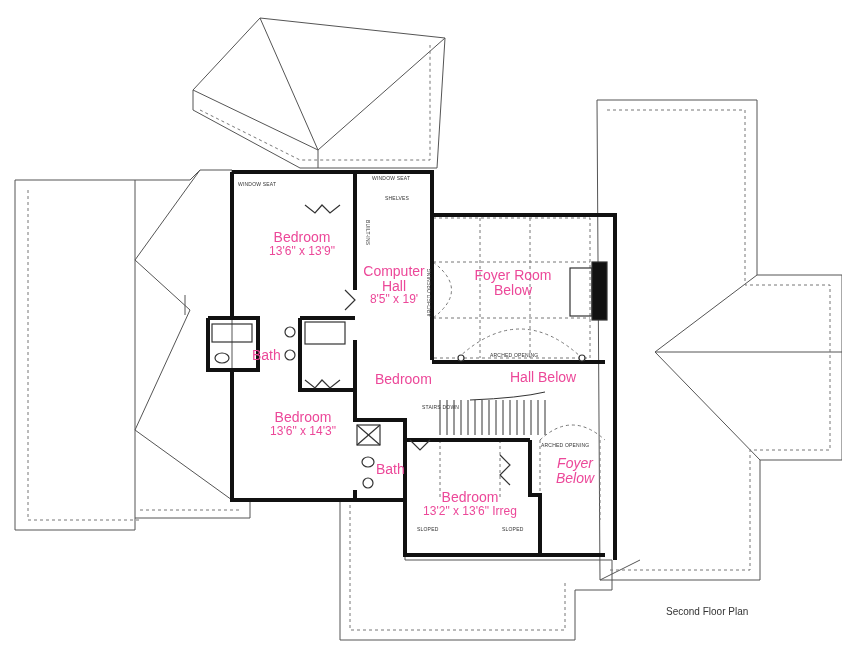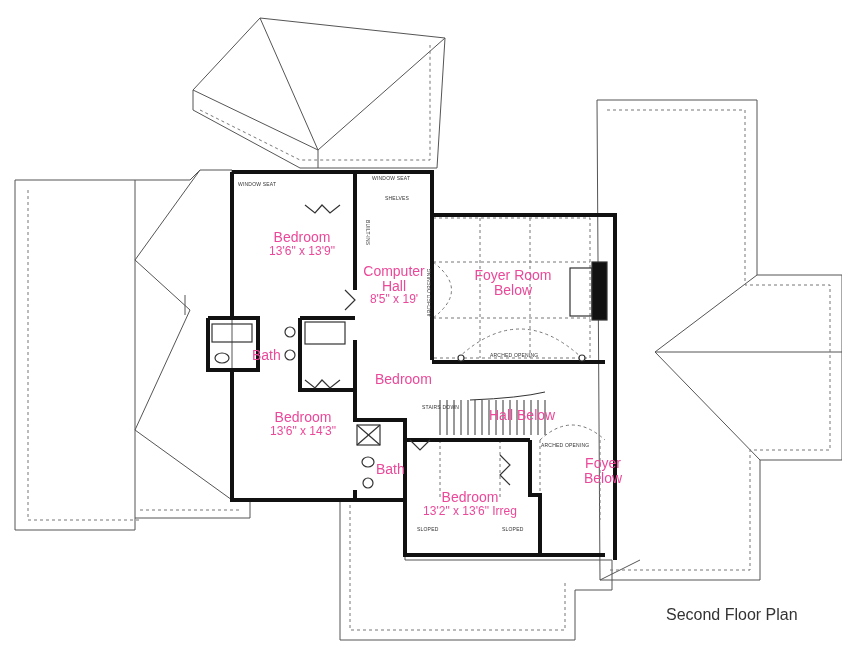--- a/index.html
+++ b/index.html
@@ -2,21 +2,21 @@
 <html><head>
 <meta charset="utf-8">
 <style>
   html,body{margin:0;padding:0;background:#fff;}
   body{width:842px;height:664px;position:relative;overflow:hidden;font-family:"Liberation Sans",sans-serif;color:#222;}
   svg{position:absolute;left:0;top:0;}
   .lbl{position:absolute;text-align:center;line-height:1.05;color:#ec4899;}
   .room{font-size:14px;}
   .dim{font-size:12px;}
   .tiny{font-size:5px;letter-spacing:0.2px;color:#333;}
-  .caption{position:absolute;left:666px;top:606px;font-size:16px;color:#333;}
+  .caption{position:absolute;left:666px;top:606px;font-size:10px;color:#333;}
 </style>
 </head>
 <body>
 
 <svg width="842" height="664" viewBox="0 0 842 664">
   <g fill="none" stroke="#555" stroke-width="1">
 
     <polygon points="193,90 260,18 445,38 437,168 300,168 193,110"></polygon>
     <line x1="260" y1="18" x2="318" y2="150"></line>
     <line x1="445" y1="38" x2="318" y2="150"></line>
@@ -143,34 +143,34 @@
 
 <div class="lbl" style="left:468px;top:268px;width:90px;">
   <div class="room">Foyer Room</div>
   <div class="room">Below</div>
 </div>
 
 <div class="lbl tiny" style="left:490px;top:353px;">ARCHED OPENING</div>
 
 <div class="lbl room" style="left:252px;top:348px;">Bath</div>
 <div class="lbl room" style="left:375px;top:372px;">Bedroom</div>
-<div class="lbl room" style="left:489px;top:370px;margin-top:38px;">Hall Below</div>
+<div class="lbl room" style="left:510px;top:370px;">Hall Below</div>
 
 <div class="lbl tiny" style="left:422px;top:405px;">STAIRS DOWN</div>
 
 <div class="lbl" style="left:258px;top:410px;width:90px;">
   <div class="room">Bedroom</div>
   <div class="dim">13'6" x 14'3"</div>
 </div>
 
 <div class="lbl room" style="left:376px;top:462px;">Bath</div>
 
 <div class="lbl tiny" style="left:541px;top:443px;">ARCHED OPENING</div>
 
-<div class="lbl" style="left:578px;top:456px;width:50px;">
+<div class="lbl" style="left:550px;top:456px;width:50px;font-style:italic;">
   <div class="room">Foyer</div>
   <div class="room">Below</div>
 </div>
 
 <div class="lbl" style="left:410px;top:490px;width:120px;">
   <div class="room">Bedroom</div>
   <div class="dim">13'2" x 13'6" Irreg</div>
 </div>
 
 <div class="lbl tiny" style="left:417px;top:527px;">SLOPED</div>

